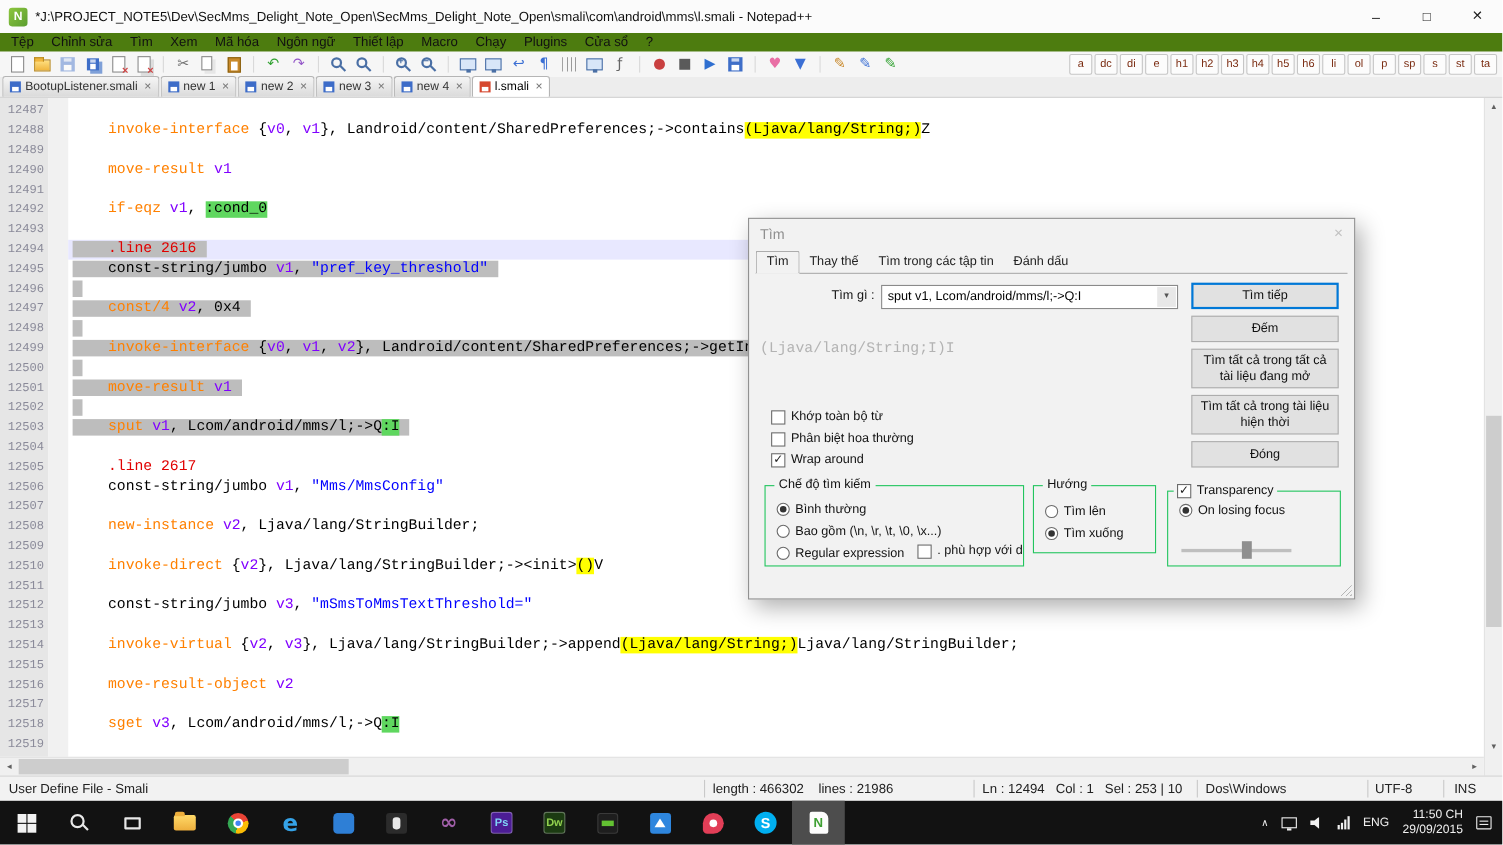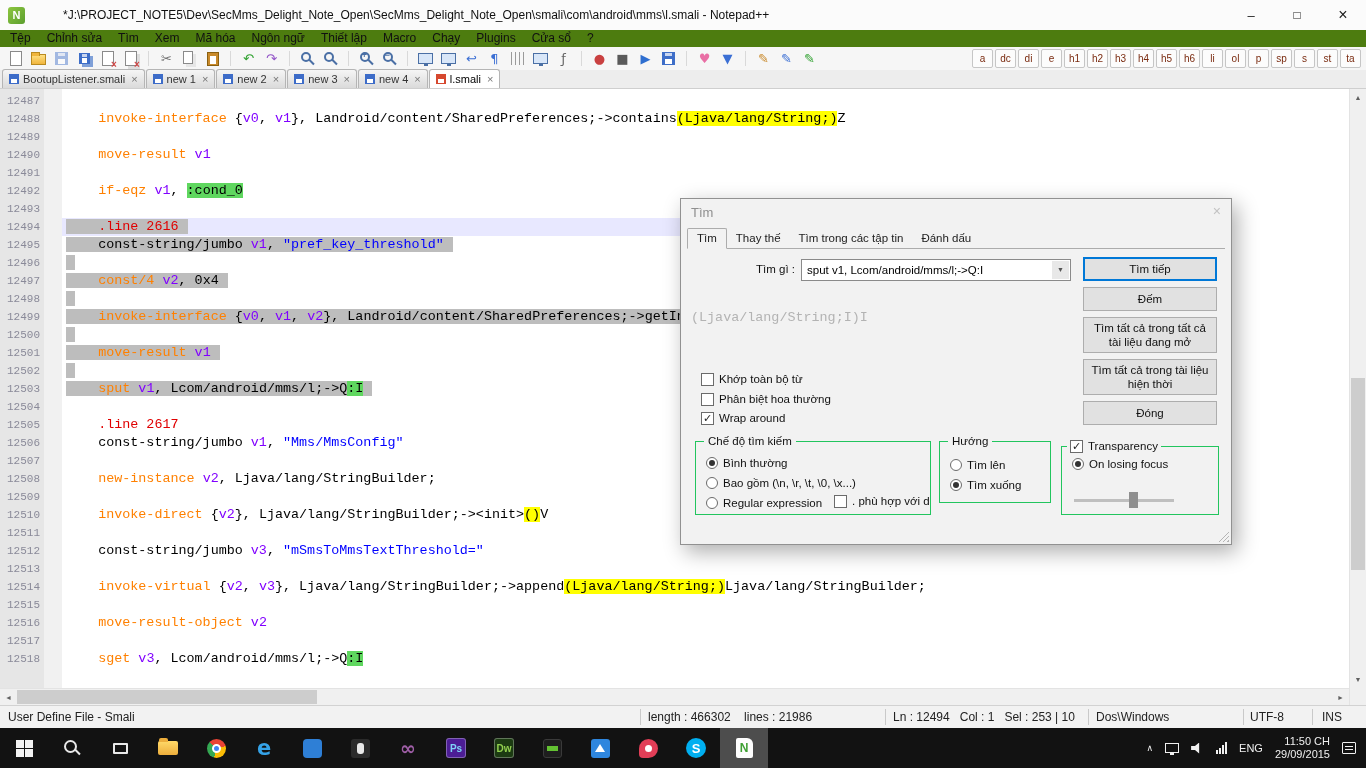--- a/index.html
+++ b/index.html
@@ -4,21 +4,21 @@
 <style>
   * { margin:0; padding:0; box-sizing:border-box; }
   html,body { width:1366px; height:768px; overflow:hidden; }
   body { font-family:"Liberation Sans","DejaVu Sans",sans-serif; background:#fff; position:relative; }
   #screen { position:relative; width:1366px; height:768px; overflow:hidden; background:#fff; }
 
   
   #titlebar { position:absolute; top:0; left:0; right:0; height:30px; background:#FBFBFB; display:flex; align-items:center; }
   .app-ico { width:17px; height:17px; margin:0 7px 0 8px; border-radius:3px; background:linear-gradient(135deg,#8DC63F,#5B9E2F); position:relative; }
   .app-ico::after { content:"N"; position:absolute; inset:0; color:#fff; font-size:11px; font-weight:bold; display:flex; align-items:center; justify-content:center; }
-  .title-text { font-size:12px; color:#101010; white-space:nowrap;margin-left:31px; }
+  .title-text { font-size:12px; color:#101010; white-space:nowrap; }
   .win-controls { margin-left:auto; display:flex; height:100%; }
   .win-btn { width:46px; height:100%; display:flex; align-items:center; justify-content:center; color:#1a1a1a; font-size:13px; }
   .wc-min::before { content:"–"; }
   .wc-max::before { content:"□"; font-size:12px; }
   .wc-close::before { content:"×"; font-size:16px; }
 
   
   #menubar { position:absolute; top:30px; left:0; right:0; height:17px; background:#4d7c0f; display:flex; align-items:flex-start; padding-left:2px; }
   .menu-item { font-size:12px; color:#111; padding:1px 8px; }
 
@@ -454,20 +454,24 @@
           <div class="code"><span class="seg-p">    </span><span class="seg-k">move-result-object</span><span class="seg-p"> </span><span class="seg-r">v2</span></div>
         </div>
         <div class="row">
           <span class="lnum">12517</span>
           <div class="code"></div>
         </div>
         <div class="row">
           <span class="lnum">12518</span>
           <div class="code"><span class="seg-p">    </span><span class="seg-k">sget</span><span class="seg-p"> </span><span class="seg-r">v3</span><span class="seg-p">, Lcom/android/mms/l;-&gt;Q</span><span class="seg-g">:I</span></div>
         </div>
+        <div class="row">
+          <span class="lnum">12519</span>
+          <div class="code"></div>
+        </div>
       </div>
     <div id="hscroll">
       <div class="sarr left">◄</div>
       <div id="hthumb"></div>
       <div class="sarr right">►</div>
     </div>
   </div>
   <div id="vscroll">
     <div class="sarr up">▲</div>
     <div id="vthumb"></div>

